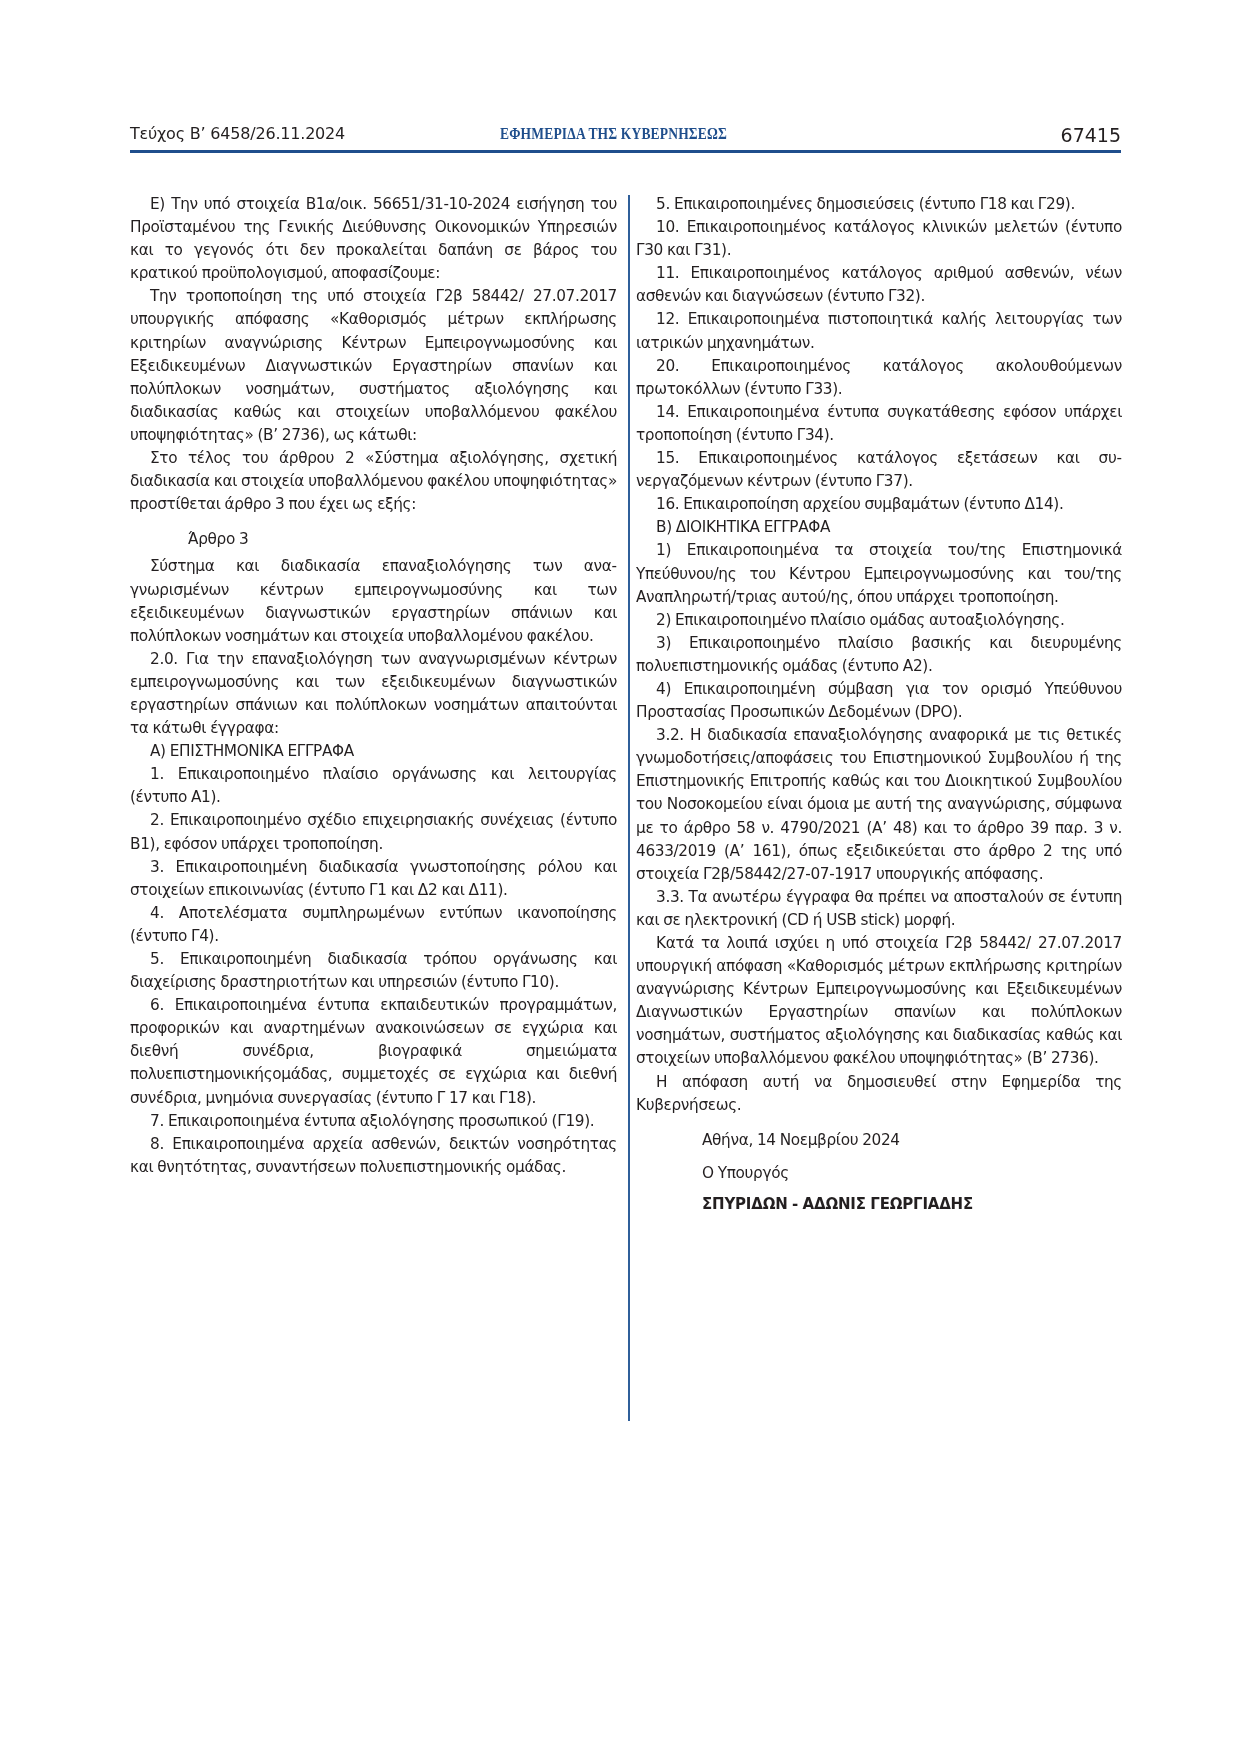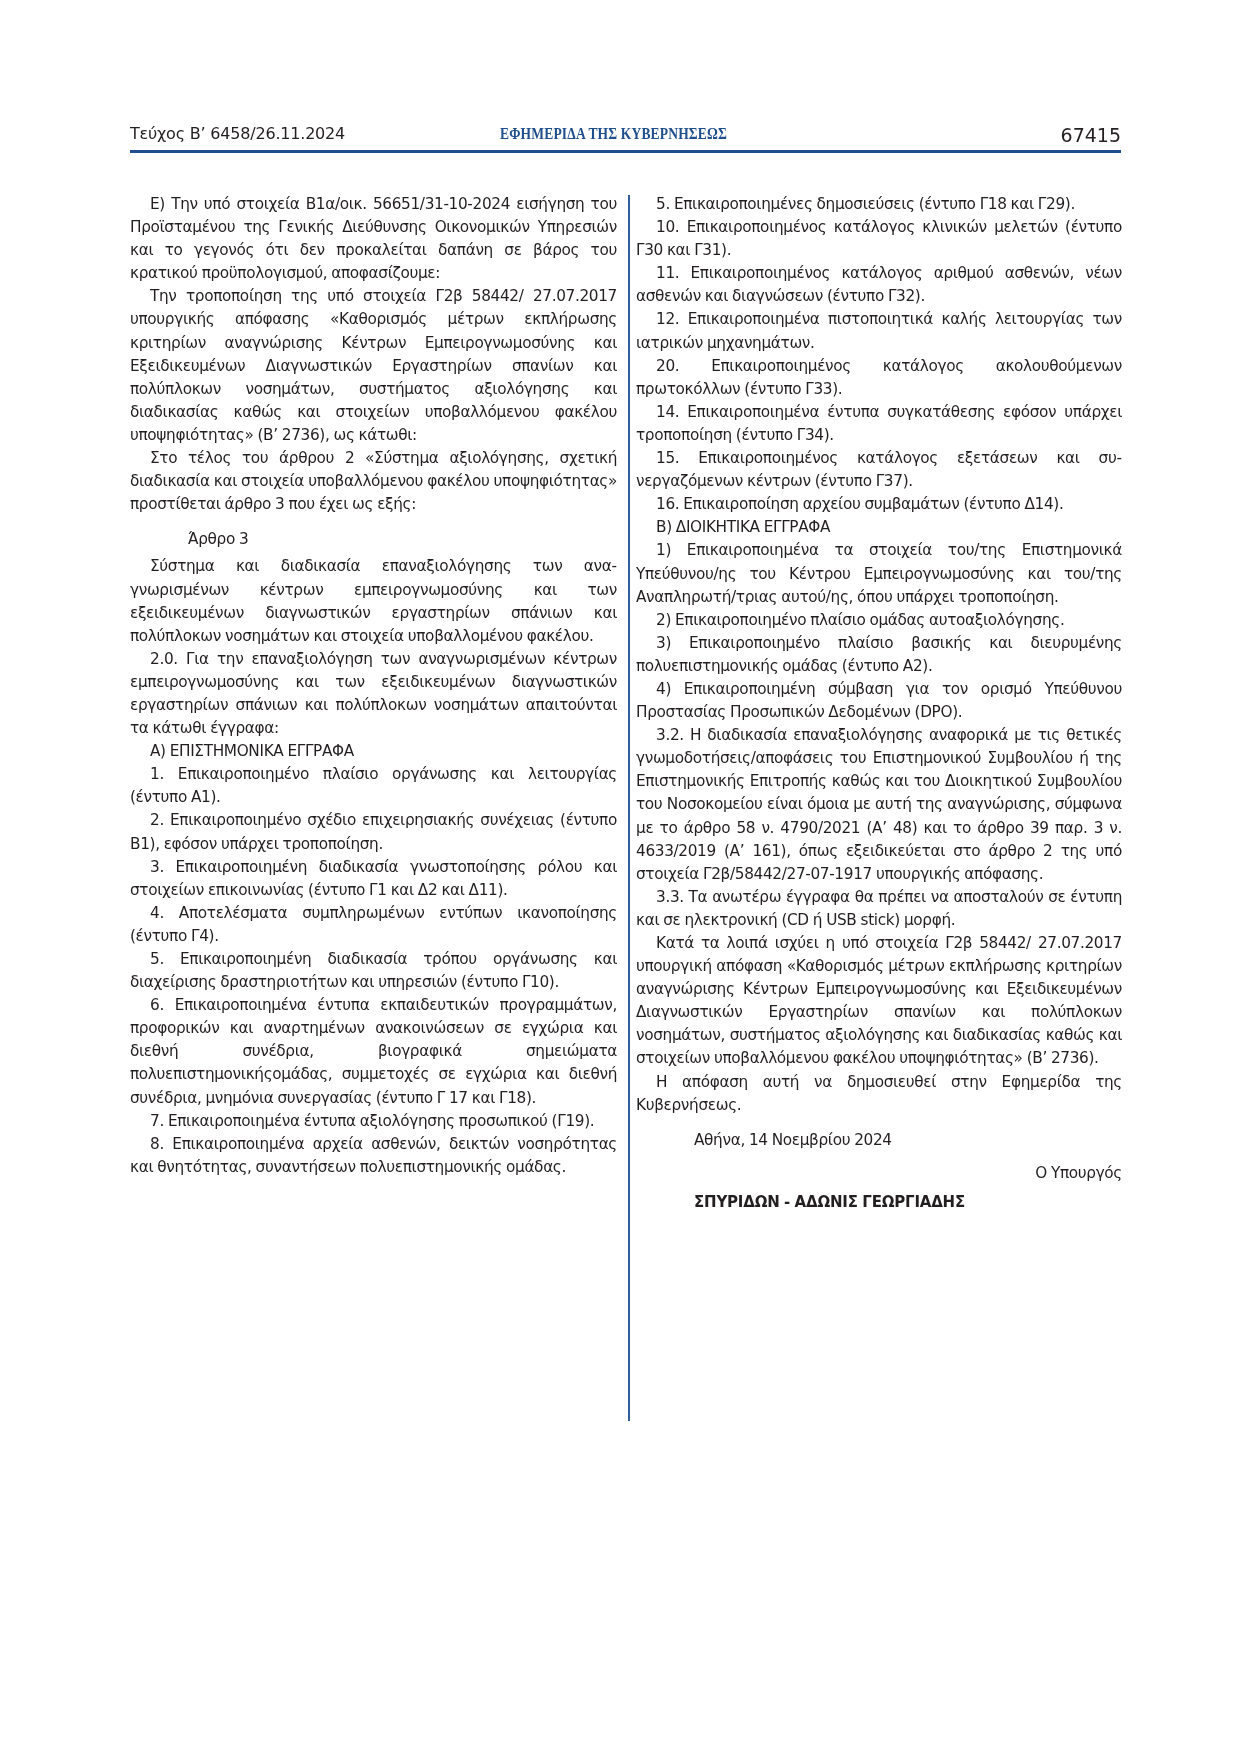--- a/index.html
+++ b/index.html
@@ -15,23 +15,23 @@
   .col {
     position: absolute; top: 193px; width: 487px;
     font-family: "DejaVu Sans", sans-serif; font-size: 15.3px; line-height: 23.1px;
     text-align: justify; letter-spacing: -0.35px; word-spacing: -0.5px;
   }
   .col-left { left: 130px; }
   .col-right { left: 636px; width: 486px; }
   .divider { position: absolute; left: 628px; top: 195px; width: 2px; height: 1226px; background: #2f5f9a; }
   .p { margin: 0; text-indent: 20px; hyphens: manual; }
   .art-title { margin: 12px 0 4px 0; padding-left: 58px; text-indent: 0; }
-  .sign { margin: 0; padding-left: 58px; text-indent: 0; text-align: left; }
+  .sign { margin: 8px; padding-left: 58px; text-indent: 0; text-align: left; }
   .sign.date { margin-top: 12px; }
-  .sign.role { margin-top: 10px; text-align: right; }
+  .sign.role { margin-top: 10px; }
   .sign.name { margin-top: 6px; font-weight: bold; font-size: 15px; letter-spacing: -0.2px; }
 </style>
 </head>
 <body>
 
 <div class="page-header">
   <span class="hdr-left">Τεύχος Β’ 6458/26.11.2024</span>
   <span class="hdr-center">ΕΦΗΜΕΡΙΔΑ ΤΗΣ ΚΥΒΕΡΝΗΣΕΩΣ</span>
   <span class="hdr-right">67415</span>
 </div>

